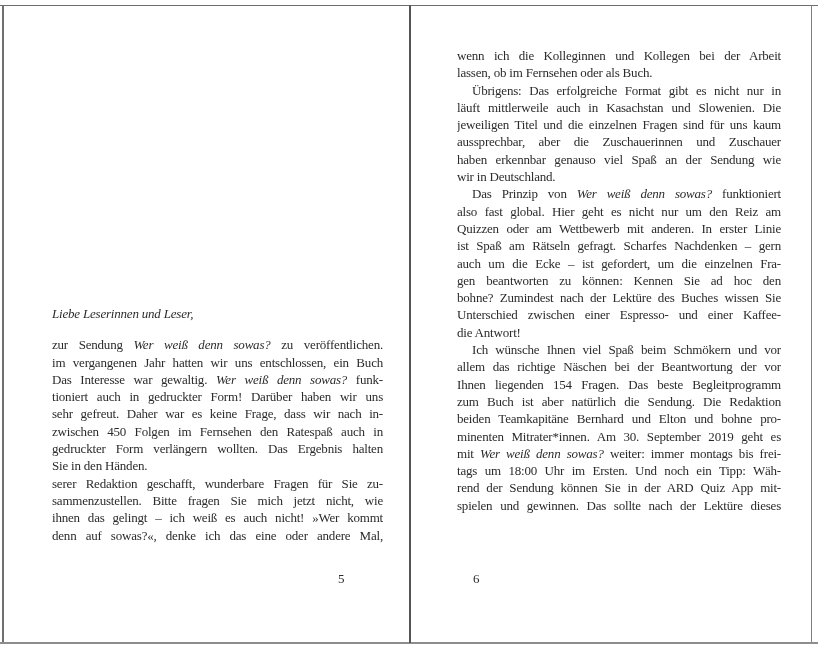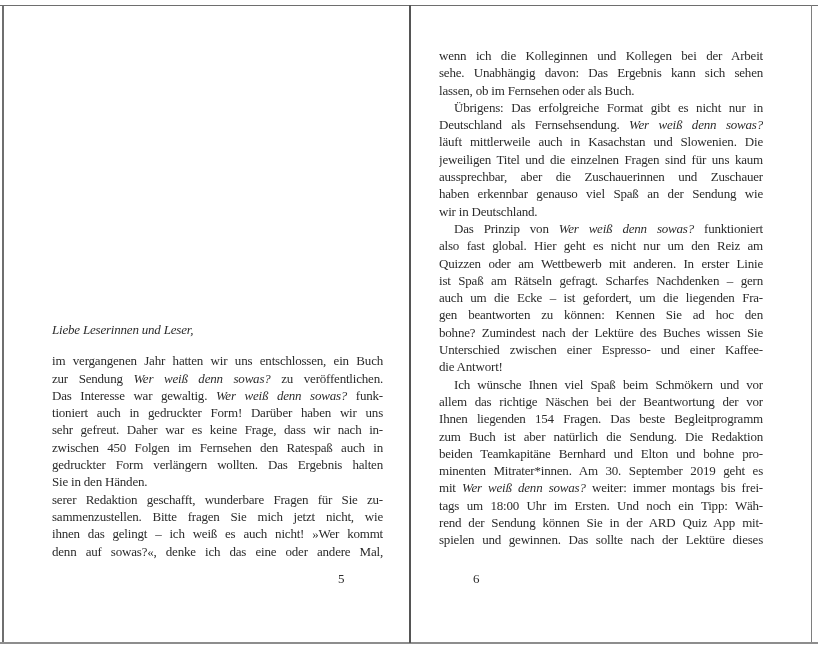--- a/index.html
+++ b/index.html
@@ -10,25 +10,25 @@
   }
   .rule{position:absolute;}
   .rule-top{left:0;top:5px;width:818px;height:1px;background:#6e6e6e;}
   .rule-bottom{left:0;top:642px;width:818px;height:2px;background:#8d8d8d;}
   .rule-left{left:2px;top:5px;width:2px;height:639px;background:#6f6f6f;}
   .rule-right{left:811px;top:5px;width:1px;height:639px;background:#7e7e7e;}
   .rule-center{left:409px;top:5px;width:2px;height:638px;background:#555555;}
 
   .col{position:absolute;font-size:13px;letter-spacing:-0.2px;}
   .col-left{left:52px;top:305px;width:331px;}
-  .col-right{left:439px;top:47px;width:324px;}
+  .col-right{left:457px;top:47px;width:324px;}
 
   .salutation{
     font-style:italic;line-height:17.3px;height:17.3px;
-    margin:16px 0 14px 0;white-space:nowrap;
+    margin:0 0 14px 0;white-space:nowrap;
   }
   .line{
     text-align:justify;text-align-last:justify;
     line-height:17.3px;height:17.3px;overflow:hidden;hyphens:none;
   }
   .line.end{text-align-last:left;}
   .line.indent{text-indent:15px;}
   .line i{font-style:italic;}
 
   .page-number{
@@ -45,55 +45,53 @@
   <div class="rule rule-top"></div>
   <div class="rule rule-left"></div>
   <div class="rule rule-right"></div>
   <div class="rule rule-bottom"></div>
   <div class="rule rule-center"></div>
 
   <div>
     <div class="col col-left">
       <div class="salutation">Liebe Leserinnen und Leser,</div>
       <div>
+          <div class="line"><span>zur Sendung </span><i>Wer weiß denn sowas?</i><span> zu veröffentlichen.</span></div>
           <div class="line"><span>im vergangenen Jahr hatten wir uns entschlossen, ein Buch</span></div>
-          <div class="line"><span>zur Sendung </span><i>Wer weiß denn sowas?</i><span> zu veröffentlichen.</span></div>
           <div class="line"><span>Das Interesse war gewaltig. </span><i>Wer weiß denn sowas?</i><span> funk-</span></div>
           <div class="line"><span>tioniert auch in gedruckter Form! Darüber haben wir uns</span></div>
           <div class="line"><span>sehr gefreut. Daher war es keine Frage, dass wir nach in-</span></div>
           <div class="line"><span>zwischen 450 Folgen im Fernsehen den Ratespaß auch in</span></div>
           <div class="line"><span>gedruckter Form verlängern wollten. Das Ergebnis halten</span></div>
           <div class="line end"><span>Sie in den Händen.</span></div>
           <div class="line"><span>serer Redaktion geschafft, wunderbare Fragen für Sie zu-</span></div>
           <div class="line"><span>sammenzustellen. Bitte fragen Sie mich jetzt nicht, wie</span></div>
           <div class="line"><span>ihnen das gelingt – ich weiß es auch nicht! »Wer kommt</span></div>
           <div class="line"><span>denn auf sowas?«, denke ich das eine oder andere Mal,</span></div>
         </div>
     </div>
     <div class="page-number page-number-left">5</div>
   </div>
 
   <div>
     <div class="col col-right">
       <div>
           <div class="line"><span>wenn ich die Kolleginnen und Kollegen bei der Arbeit</span></div>
-          <div class="line"><span>sehe. Unabhängig davon: Das Ergebnis kann sich sehen</span></div>
           <div class="line end"><span>lassen, ob im Fernsehen oder als Buch.</span></div>
           <div class="line indent"><span>Übrigens: Das erfolgreiche Format gibt es nicht nur in</span></div>
-          <div class="line"><span>Deutschland als Fernsehsendung. </span><i>Wer weiß denn sowas?</i></div>
           <div class="line"><span>läuft mittlerweile auch in Kasachstan und Slowenien. Die</span></div>
           <div class="line"><span>jeweiligen Titel und die einzelnen Fragen sind für uns kaum</span></div>
           <div class="line"><span>aussprechbar, aber die Zuschauerinnen und Zuschauer</span></div>
           <div class="line"><span>haben erkennbar genauso viel Spaß an der Sendung wie</span></div>
           <div class="line end"><span>wir in Deutschland.</span></div>
           <div class="line indent"><span>Das Prinzip von </span><i>Wer weiß denn sowas?</i><span> funktioniert</span></div>
           <div class="line"><span>also fast global. Hier geht es nicht nur um den Reiz am</span></div>
           <div class="line"><span>Quizzen oder am Wettbewerb mit anderen. In erster Linie</span></div>
           <div class="line"><span>ist Spaß am Rätseln gefragt. Scharfes Nachdenken – gern</span></div>
-          <div class="line"><span>auch um die Ecke – ist gefordert, um die liegenden Fra-</span></div>
+          <div class="line"><span>auch um die Ecke – ist gefordert, um die einzelnen Fra-</span></div>
           <div class="line"><span>gen beantworten zu können: Kennen Sie ad hoc den</span></div>
           <div class="line"><span>bohne? Zumindest nach der Lektüre des Buches wissen Sie</span></div>
           <div class="line"><span>Unterschied zwischen einer Espresso- und einer Kaffee-</span></div>
           <div class="line end"><span>die Antwort!</span></div>
           <div class="line indent"><span>Ich wünsche Ihnen viel Spaß beim Schmökern und vor</span></div>
           <div class="line"><span>allem das richtige Näschen bei der Beantwortung der vor</span></div>
           <div class="line"><span>Ihnen liegenden 154 Fragen. Das beste Begleitprogramm</span></div>
           <div class="line"><span>zum Buch ist aber natürlich die Sendung. Die Redaktion</span></div>
           <div class="line"><span>beiden Teamkapitäne Bernhard und Elton und bohne pro-</span></div>
           <div class="line"><span>minenten Mitrater*innen. Am 30. September 2019 geht es</span></div>

